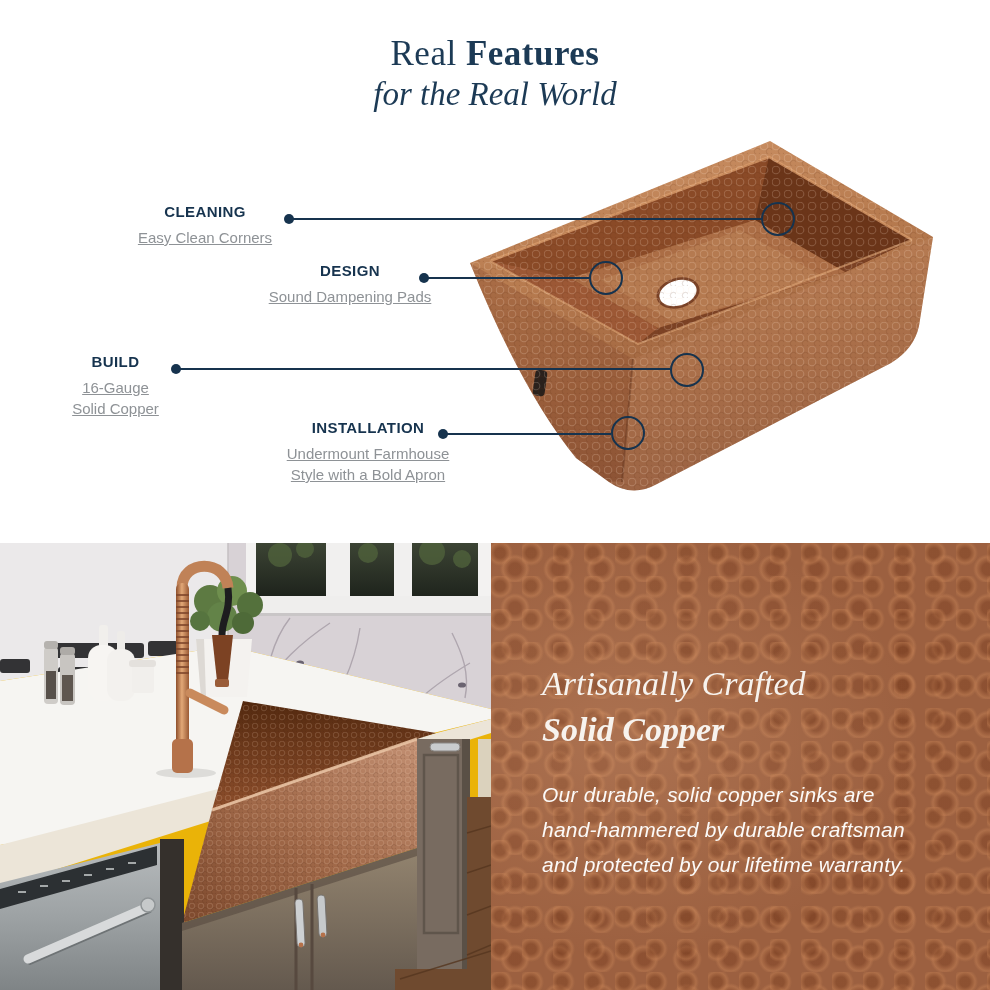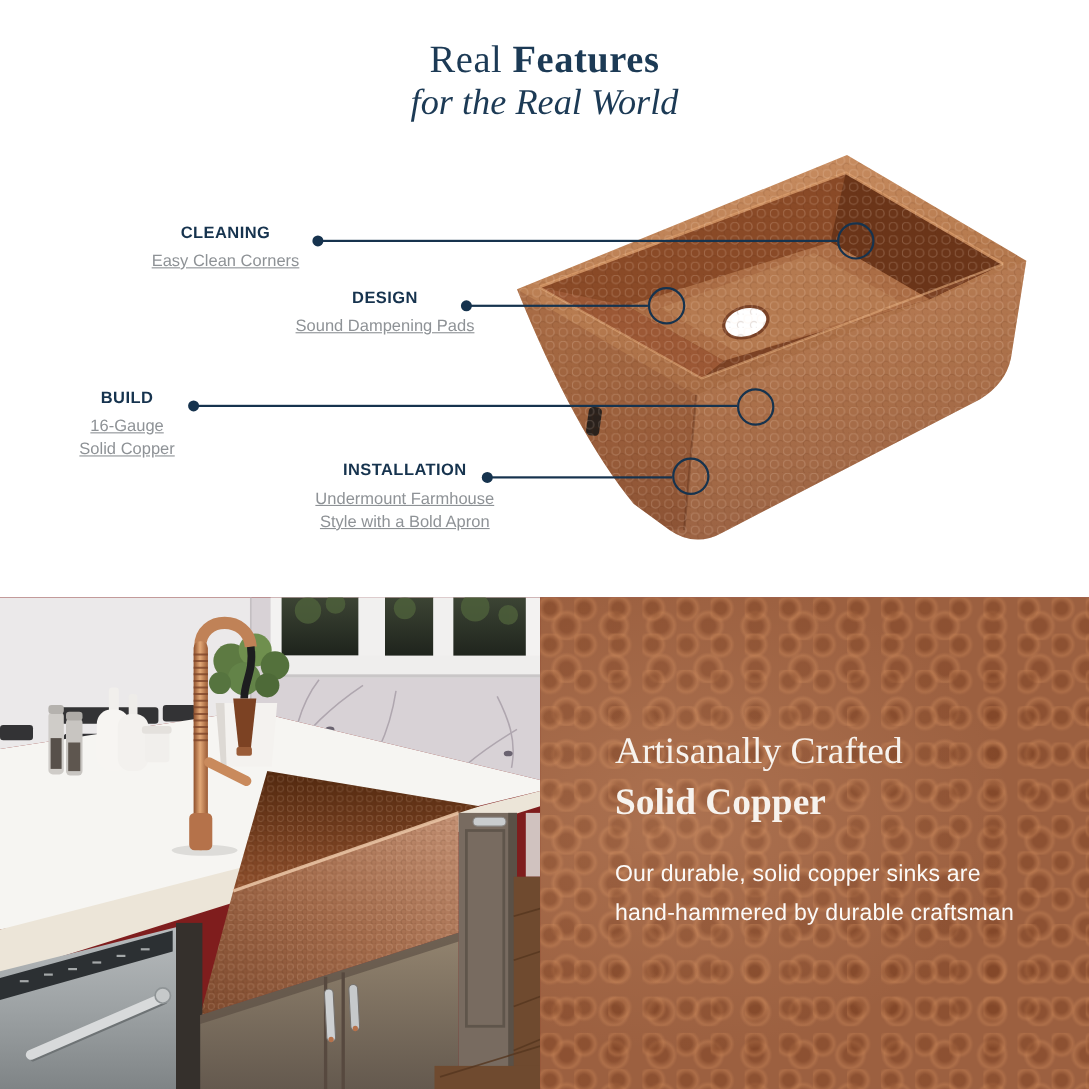--- a/index.html
+++ b/index.html
@@ -1,16 +1,16 @@
 <!DOCTYPE html>
 <html><head>
 <meta charset="utf-8">
 <style>
   html,body{margin:0;padding:0;background:#ffffff;}
-  .canvas{position:relative;width:990px;height:990px;margin:0 auto;background:#7f1d1d;overflow:hidden;
+  .canvas{position:relative;width:990px;height:990px;margin:0 auto;background:#eab308;overflow:hidden;
           font-family:"Liberation Sans",sans-serif;}
   
   .hero{position:relative;width:990px;height:543px;background:#ffffff;}
   .hero h1{margin:0;padding-top:34px;text-align:center;font-family:"Liberation Serif",serif;
            font-size:35px;line-height:40px;color:#1c3a55;font-weight:400;letter-spacing:.5px;}
   .hero h1 strong{font-weight:700;}
   .hero .subtitle{text-align:center;font-family:"Liberation Serif",serif;font-style:italic;
            font-size:33px;line-height:40px;color:#1c3a55;}
   .sink-render{position:absolute;left:460px;top:130px;width:510px;height:380px;}
   .callout{position:absolute;text-align:center;}
@@ -24,28 +24,28 @@
   .lead-dot{position:absolute;width:10px;height:10px;border-radius:50%;background:#16334e;}
   .ring{position:absolute;width:34px;height:34px;border:2.5px solid #16334e;border-radius:50%;box-sizing:border-box;}
   .ld1{left:289px;top:218px;width:472px;} .dot1{left:284px;top:214px;} .rg1{left:761px;top:202px;}
   .ld2{left:424px;top:277px;width:165px;} .dot2{left:419px;top:273px;} .rg2{left:589px;top:261px;}
   .ld3{left:176px;top:368px;width:494px;} .dot3{left:171px;top:364px;} .rg3{left:670px;top:353px;}
   .ld4{left:443px;top:433px;width:168px;} .dot4{left:438px;top:429px;} .rg4{left:611px;top:416px;}
   
   .bottom{position:absolute;left:0;top:543px;width:990px;height:447px;display:flex;}
   .photo{margin:0;width:491px;height:447px;overflow:hidden;}
   .copper-panel{position:relative;width:499px;height:447px;box-sizing:border-box;
-    padding:118px 40px 0 68px;
+    padding:118px 40px 0 51px;
     background-color:#9c6040;
     background-image:
       radial-gradient(ellipse 900px 700px at 52% 55%, rgba(0,0,0,0) 52%, rgba(55,20,6,.30) 100%),
       radial-gradient(ellipse 430px 310px at 26% 44%, rgba(255,205,165,.16), rgba(255,205,165,0) 70%),
       radial-gradient(circle at 9px 10px, rgba(118,58,28,.40) 0 5px, rgba(198,130,84,.40) 10px, rgba(198,130,84,0) 13px),
       radial-gradient(circle at 24px 26px, rgba(112,52,24,.34) 0 6px, rgba(205,137,90,.36) 12px, rgba(205,137,90,0) 15px);
-    background-size:100% 100%,100% 100%,31px 33px,43px 39px;}
+    background-size:100% 100%,100% 100%,31px 33px,43px 39px;font-style:italic;}
   .copper-panel h2{margin:0;font-family:"Liberation Serif",serif;color:#f7f3ee;font-size:34px;
     line-height:46px;font-weight:400;}
   .copper-panel h2 span,.copper-panel h2 strong{display:block;}
   .copper-panel h2 strong{font-weight:700;}
   .copper-panel p{margin:24px 0 0 0;}
   .copper-panel p span{display:block;font-size:21px;line-height:35px;color:#fcfaf8;letter-spacing:.2px;}
 </style>
 </head>
 <body>
 
@@ -327,17 +327,18 @@
     </figure>
 
     <aside class="copper-panel">
       <h2>
         <span>Artisanally Crafted</span>
         <strong>Solid Copper</strong>
       </h2>
       <p>
         <span>Our durable, solid copper sinks are</span>
         <span>hand-hammered by durable craftsman</span>
+        <span>and protected by our lifetime warranty.</span>
       </p>
     </aside>
   </section>
 
 </div>
 
 </body></html>

